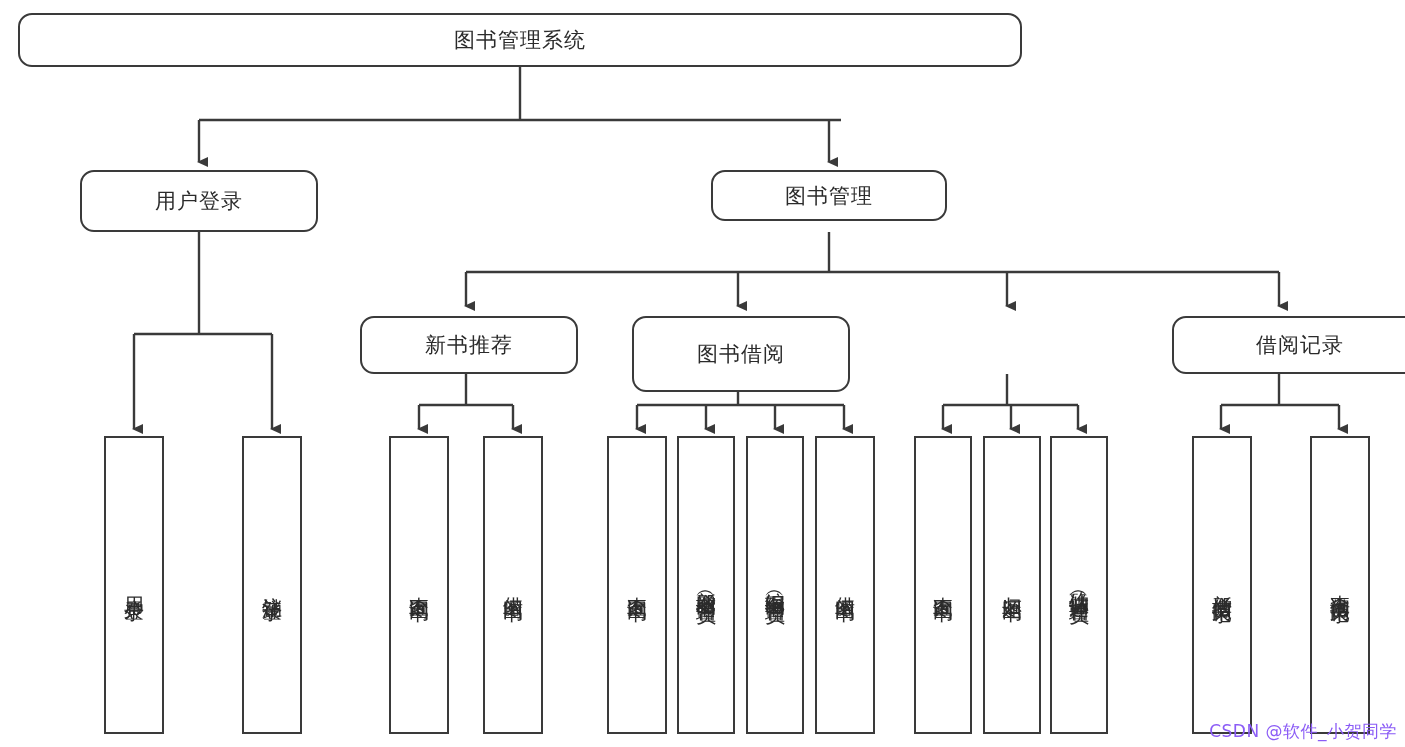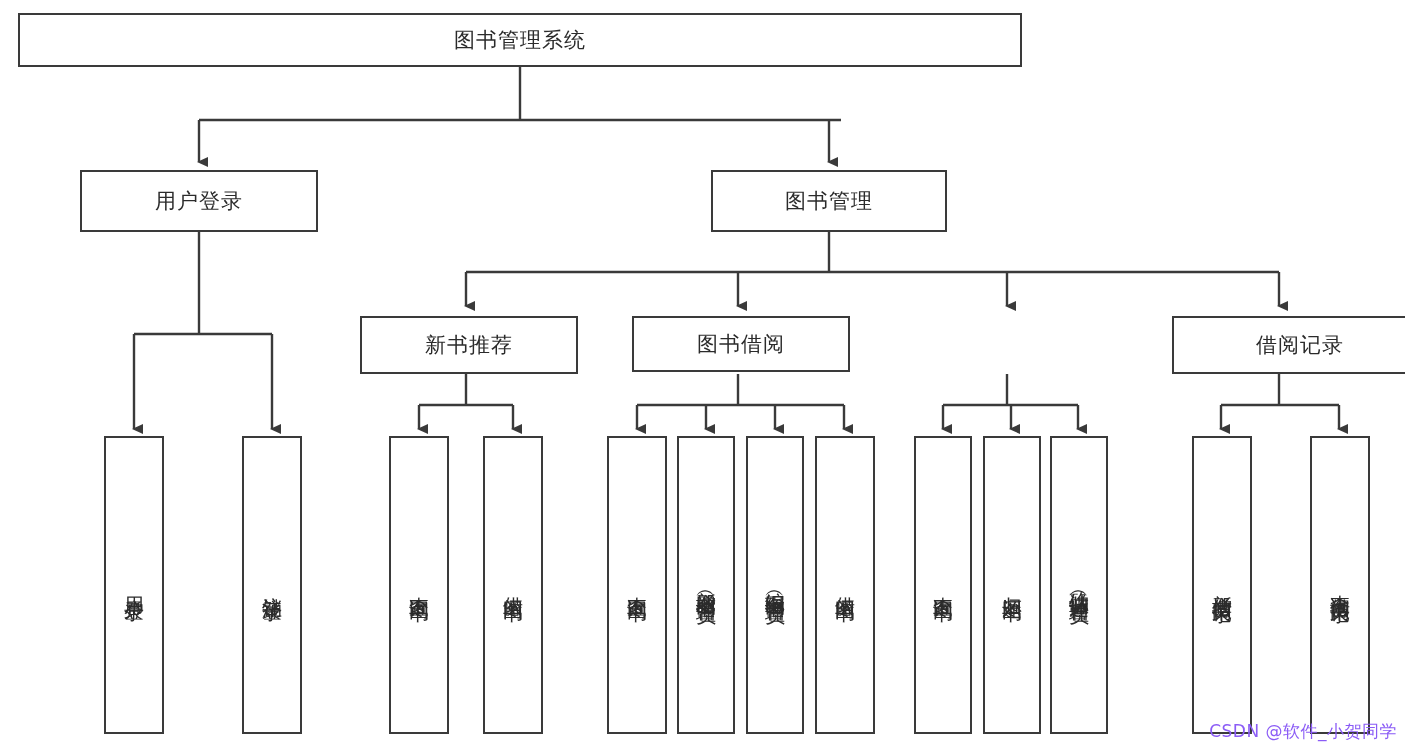--- a/index.html
+++ b/index.html
@@ -31,20 +31,21 @@
     border: 2px solid #3a3a3a;
     background: #ffffff;
     display: flex;
     align-items: center;
     justify-content: center;
     color: #2b2b2b;
   }
   .node.horiz {
     font-size: 21px;
     letter-spacing: 1px;
+    border-radius: 14px;
   }
   .node.vert {
     writing-mode: vertical-rl;
     text-orientation: upright;
     font-size: 20px;
     line-height: 1.05;
     letter-spacing: 2px;
     padding: 4px 0;
     white-space: nowrap;
   }
@@ -121,28 +122,28 @@
     </g>
   </svg>
 
   <div class="node horiz" style="left:18px; top:13px; width:1004px; height:54px;">
     <span class="label">图书管理系统</span>
   </div>
 
   <div class="node horiz" style="left:80px; top:170px; width:238px; height:62px;">
     <span class="label">用户登录</span>
   </div>
-  <div class="node horiz" style="left:711px; top:170px; width:236px; height:62px;">
+  <div class="node horiz" style="left:711px; top:170px; width:236px; height:51px;">
     <span class="label">图书管理</span>
   </div>
 
   <div class="node horiz" style="left:360px; top:316px; width:218px; height:58px;justify-content:center;">
     <span class="label">新书推荐</span>
   </div>
-  <div class="node horiz" style="left:632px; top:316px; width:218px; height:56px;">
+  <div class="node horiz" style="left:632px; top:316px; width:218px; height:76px;">
     <span class="label">图书借阅</span>
   </div>
   <div class="node horiz" style="left:1172px; top:316px; width:256px; height:58px;">
     <span class="label">借阅记录</span>
   </div>
 
   <div class="node vert" style="left:104px; top:436px; width:60px; height:298px;">
     <span class="label">用户登录</span>
   </div>
   <div class="node vert" style="left:242px; top:436px; width:60px; height:298px;">

